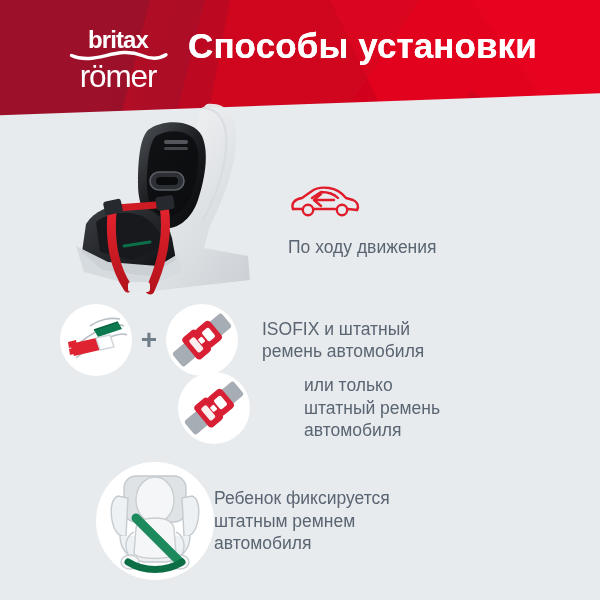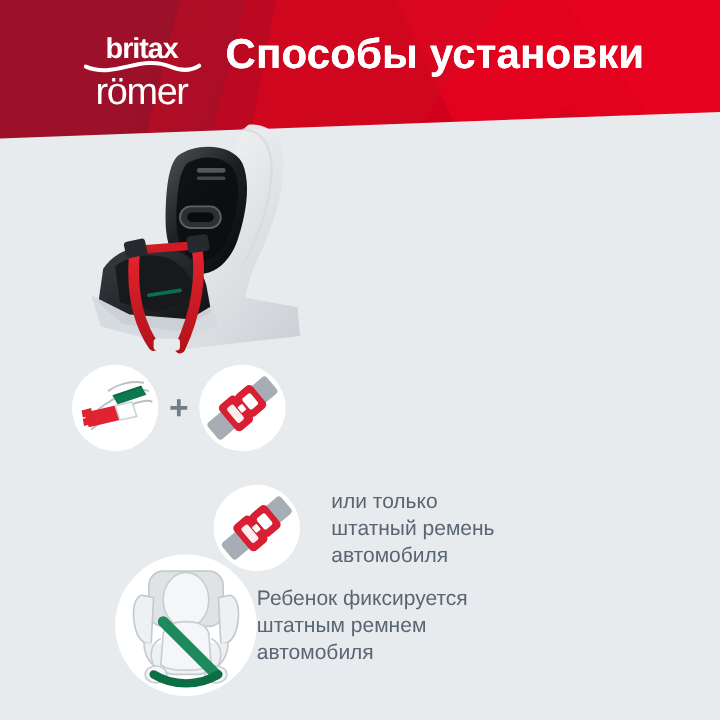--- a/index.html
+++ b/index.html
@@ -62,21 +62,21 @@
     font-size:28px;font-weight:bold;line-height:1;flex:0 0 auto;
   }
   .row .txt{
     color:#5a6572;font-size:17.5px;line-height:1.28;
     white-space:pre-line;
   }
 
   #row-isofix{left:60px;top:304px;}
   #row-isofix .txt{margin-left:24px;}
 
-  #row-beltonly{left:178px;top:404px;}
+  #row-beltonly{left:178px;top:372px;gap:28px;}
   #row-beltonly .txt{margin-left:26px;}
 
   #row-child{left:96px;top:462px;}
   #row-child .circ{width:118px;height:118px;}
   #row-child .txt{}
 
   .sr{position:absolute;width:1px;height:1px;overflow:hidden;clip:rect(0,0,0,0);}
 </style>
 </head>
 <body>
@@ -187,20 +187,40 @@
       <path d="M64,112 L118,108" stroke="#cf1b24" stroke-width="7" stroke-linecap="round"></path>
 
       <rect x="52" y="104" width="18" height="14" rx="3" fill="#26292e" transform="rotate(-12 61 111)"></rect>
       <rect x="104" y="100" width="18" height="14" rx="3" fill="#26292e" transform="rotate(-8 113 107)"></rect>
       <rect x="76" y="186" width="22" height="10" rx="3" fill="#e7eaec"></rect>
 
       <path d="M72,150 L98,146" stroke="#0a7a4f" stroke-width="3" stroke-linecap="round" opacity=".9"></path>
     </svg>
   </div>
 
+  <div class="ff-block">
+    <div class="ff-icon">
+      <svg viewBox="0 0 74 40" width="74" height="40" xmlns="http://www.w3.org/2000/svg">
+        <g fill="none" stroke="#e01c2b" stroke-width="2.4" stroke-linecap="round" stroke-linejoin="round">
+          <path d="M5,26 C3,20 7,16 14,15 L24,8 C28,5 34,4 41,5
+                   C48,6 54,10 58,15 L65,17 C70,19 71,24 69,27"></path>
+          <path d="M5,26 L14,26"></path>
+          <path d="M26,26 L47,26"></path>
+          <path d="M60,26 L69,27"></path>
+          <circle cx="20" cy="27" r="5.2"></circle>
+          <circle cx="54" cy="27" r="5.2"></circle>
+          <path d="M50,15 C46,11 40,9 33,9 L24,15"></path>
+
+          <path d="M46,17 L26,17"></path>
+          <path d="M33,11 L26,17 L33,23"></path>
+        </g>
+      </svg>
+    </div>
+    <div class="ff-label">По ходу движения</div>
+  </div>
 
   <div class="row" id="row-isofix">
     <div class="icons">
       <div class="circ">
         <svg viewBox="0 0 72 72" width="72" height="72" xmlns="http://www.w3.org/2000/svg">
 
           <path d="M12,46 C20,38 30,30 42,25 C52,21 60,20 64,22" fill="none" stroke="#b9c0c6" stroke-width="1.6"></path>
           <path d="M16,54 C26,46 38,38 50,33 C58,30 64,29 67,31" fill="none" stroke="#b9c0c6" stroke-width="1.6"></path>
           <path d="M30,22 C38,16 50,13 60,15" fill="none" stroke="#b9c0c6" stroke-width="1.6"></path>
 
@@ -222,20 +242,22 @@
             <rect x="48" y="27" width="20" height="18" rx="3" fill="#a6adb4"></rect>
             <rect x="20" y="22" width="18" height="28" rx="4" fill="#d81f33"></rect>
             <rect x="36" y="24" width="18" height="24" rx="4" fill="#d81f33"></rect>
             <rect x="40" y="30" width="9" height="12" rx="2" fill="#ffffff"></rect>
             <rect x="25" y="28" width="7" height="16" rx="2" fill="#ffffff" opacity=".92"></rect>
             <rect x="33" y="33" width="5" height="6" rx="1" fill="#ffffff"></rect>
           </g>
         </svg>
       </div>
     </div>
+    <div class="txt">ISOFIX и штатный
+ремень автомобиля</div>
   </div>
 
   <div class="row" id="row-beltonly">
     <div class="icons">
       <div class="circ">
         <svg viewBox="0 0 72 72" width="72" height="72" xmlns="http://www.w3.org/2000/svg">
           <g transform="rotate(-40 36 36)">
             <rect x="4" y="27" width="20" height="18" rx="3" fill="#a6adb4"></rect>
             <rect x="48" y="27" width="20" height="18" rx="3" fill="#a6adb4"></rect>
             <rect x="20" y="22" width="18" height="28" rx="4" fill="#d81f33"></rect>

